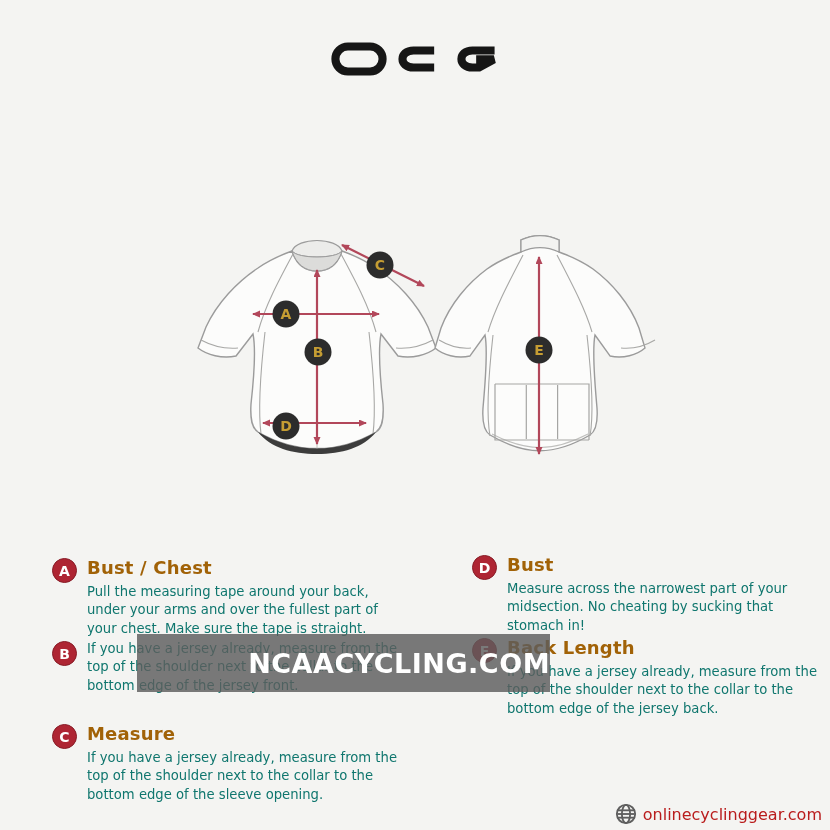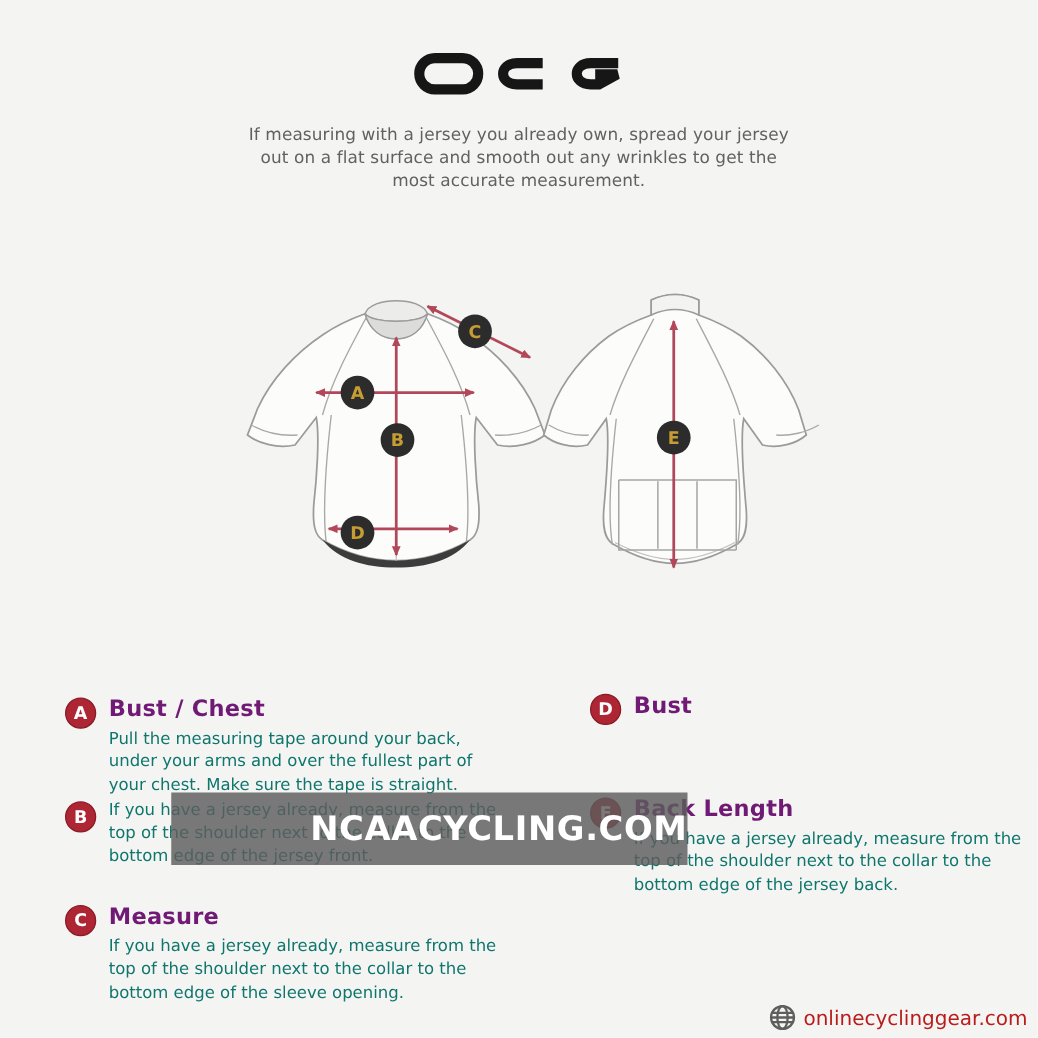--- a/index.html
+++ b/index.html
@@ -40,21 +40,21 @@
     flex:none;width:25px;height:25px;margin-top:1px;
     border-radius:50%;
     background:#ae2533;
     border:1px solid #871b26;
     color:#ffffff;font-size:14px;font-weight:bold;
     display:flex;align-items:center;justify-content:center;
     box-sizing:border-box;
   }
   .m-body{width:322px;}
   .m-body-narrow{width:312px;}
-  .m-title{margin:0 0 5px;font-size:18px;font-weight:bold;color:#701a75;letter-spacing:.2px;}
+  .m-title{margin:0 0 5px;font-size:18px;font-weight:bold;color:#a16207;letter-spacing:.2px;}
   .m-text{margin:0;font-size:13.2px;line-height:1.4;color:#0f766e;}
 
   
   .watermark{
     position:absolute;left:137px;top:634px;width:413px;height:58px;
     background:rgba(93,93,93,.82);
     display:flex;align-items:center;justify-content:flex-end;
     z-index:6;
   }
   .watermark span{
@@ -80,21 +80,20 @@
     <svg viewBox="0 0 228 56" aria-hidden="true">
       <g fill="none" stroke="#161616" stroke-width="11">
         <rect x="6" y="11" width="64" height="34" rx="17"></rect>
         <path d="M140,16.5 H112 C92,16.5 92,39.5 112,39.5 H140" stroke-linejoin="miter"></path>
         <path d="M222,16.5 H192 C172,16.5 172,39.5 192,39.5 H201 L221,28.5 H197" stroke-linejoin="miter"></path>
       </g>
     </svg>
     <span class="sr-only">OCG</span>
   </div>
 
-  <p class="intro">If measuring with a jersey you already own, spread your jersey out on a flat surface and smooth out any wrinkles to get the most accurate measurement.</p>
 
   <svg class="jersey jersey-front" viewBox="0 0 244 235">
     <defs>
       <marker id="ah" markerWidth="9" markerHeight="8" refX="7" refY="3.5" orient="auto-start-reverse" markerUnits="userSpaceOnUse">
         <path d="M0,0 L8,3.5 L0,7 Z" fill="#b2475a"></path>
       </marker>
     </defs>
 
     <path d="M97,23 C86,27 73,33 63,40 C42,54 22,75 11,99 L3,120 C12,127 27,131 41,128 L58,106 C61,121 58,158 56,176 C55,192 57,200 63,204 C101,226 143,226 181,204 C187,200 189,192 188,176 C186,158 183,121 186,106 L203,128 C217,131 232,127 241,120 L233,99 C222,75 202,54 181,40 C171,33 158,27 147,23 C143,36 134,43 122,43 C110,43 101,36 97,23 Z" fill="#fcfcfb" stroke="#9b9b9b" stroke-width="1.4"></path>
 
@@ -182,20 +181,21 @@
     <div class="m-body">
       <h3 class="m-title">Measure</h3>
       <p class="m-text">If you have a jersey already, measure from the top of the shoulder next to the collar to the bottom edge of the sleeve opening.</p>
     </div>
   </section>
 
   <section class="m-item" style="left:472px;top:554px;">
     <span class="badge">D</span>
     <div class="m-body m-body-narrow">
       <h3 class="m-title">Bust</h3>
+      <p class="m-text">Measure across the narrowest part of your midsection. No cheating by sucking that stomach in!</p>
     </div>
   </section>
 
   <section class="m-item" style="left:472px;top:637px;">
     <span class="badge">E</span>
     <div class="m-body">
       <h3 class="m-title">Back Length</h3>
       <p class="m-text">If you have a jersey already, measure from the top of the shoulder next to the collar to the bottom edge of the jersey back.</p>
     </div>
   </section>

